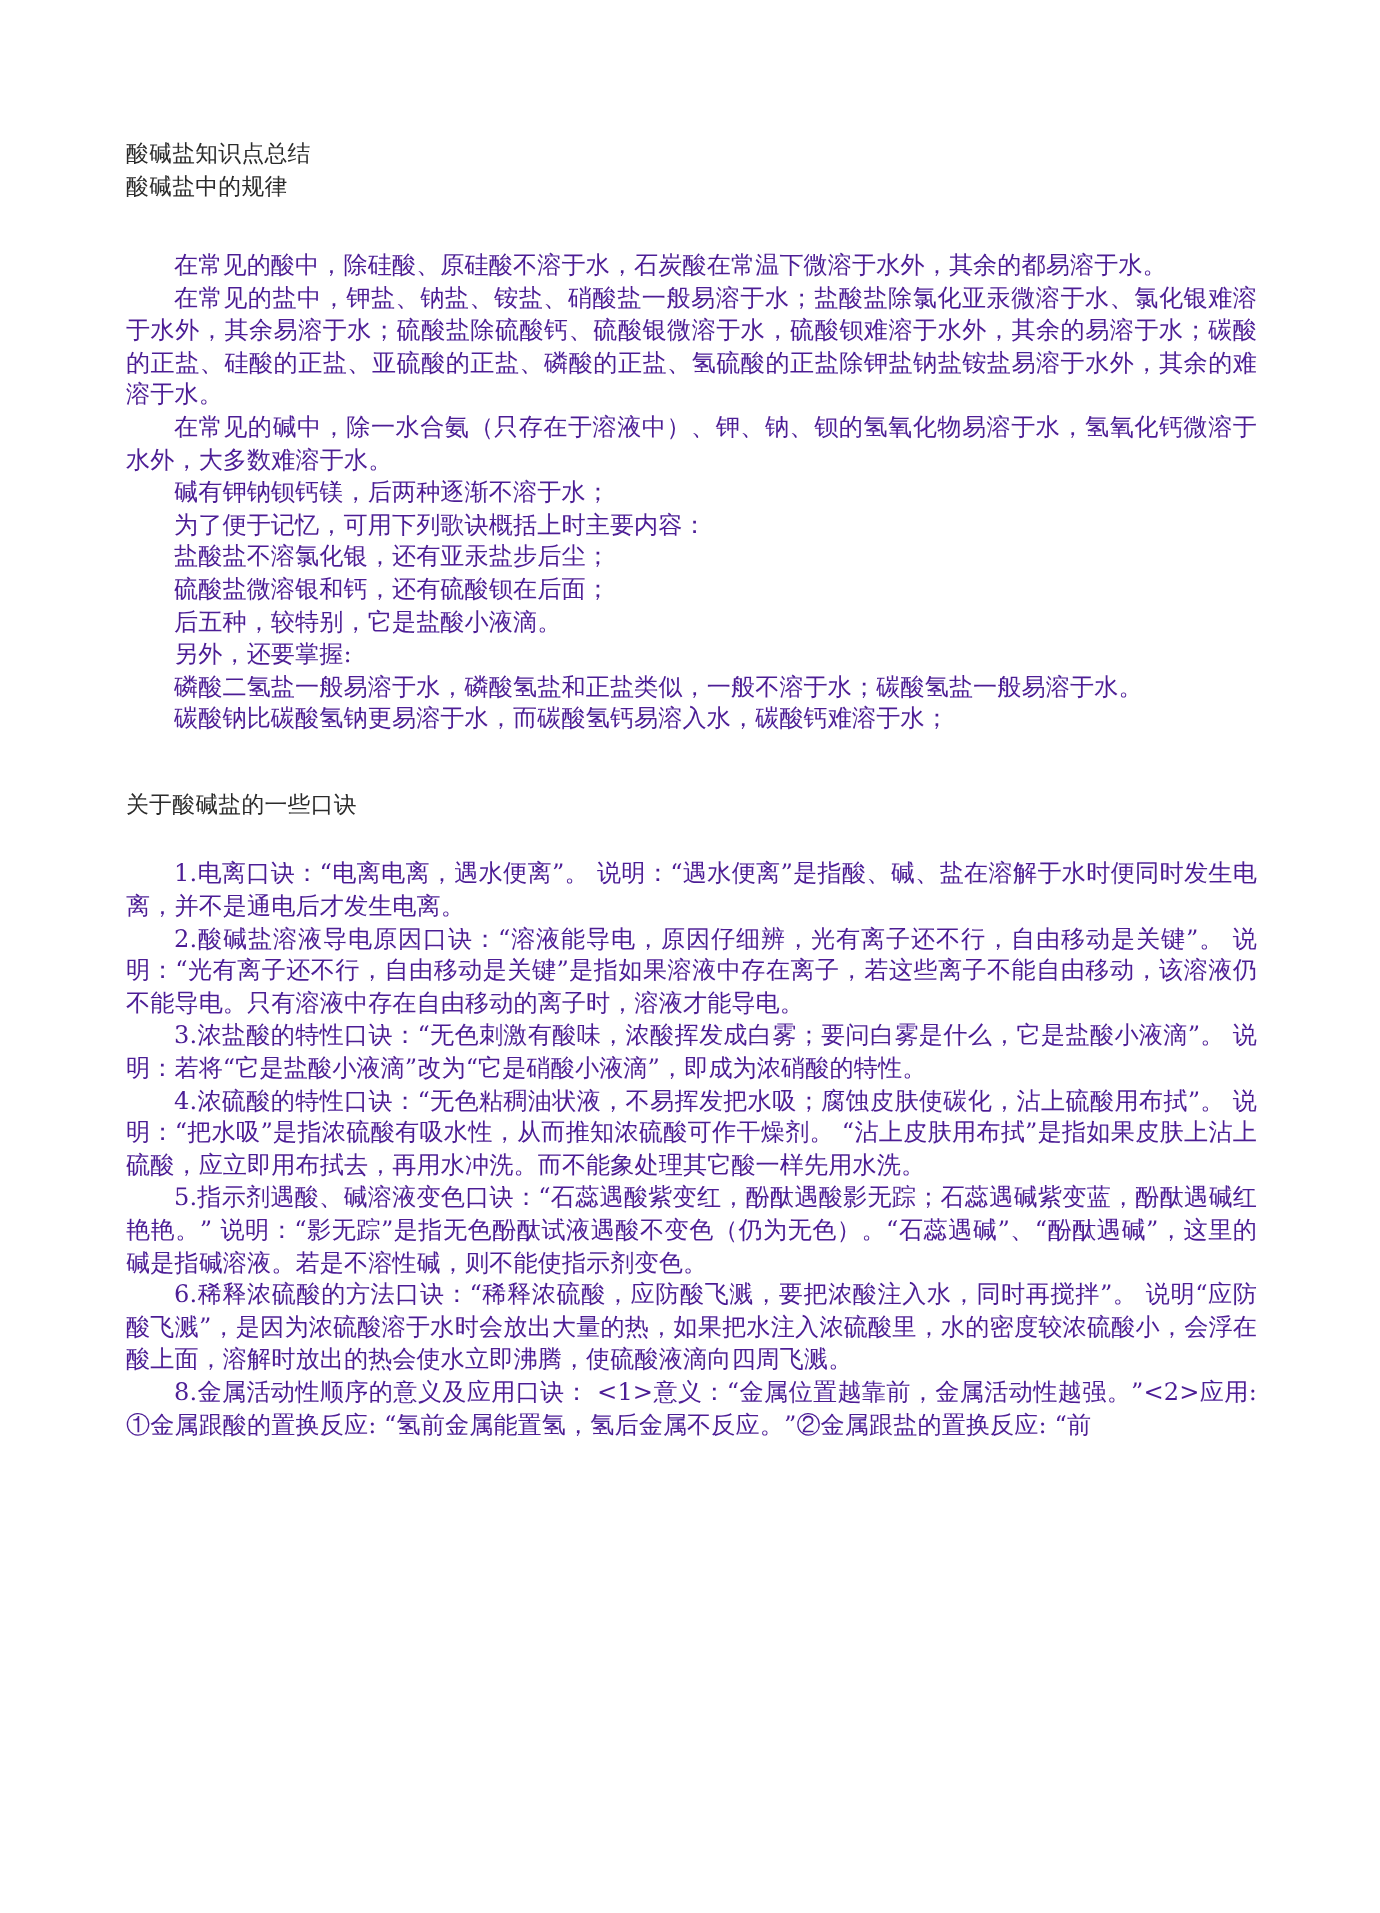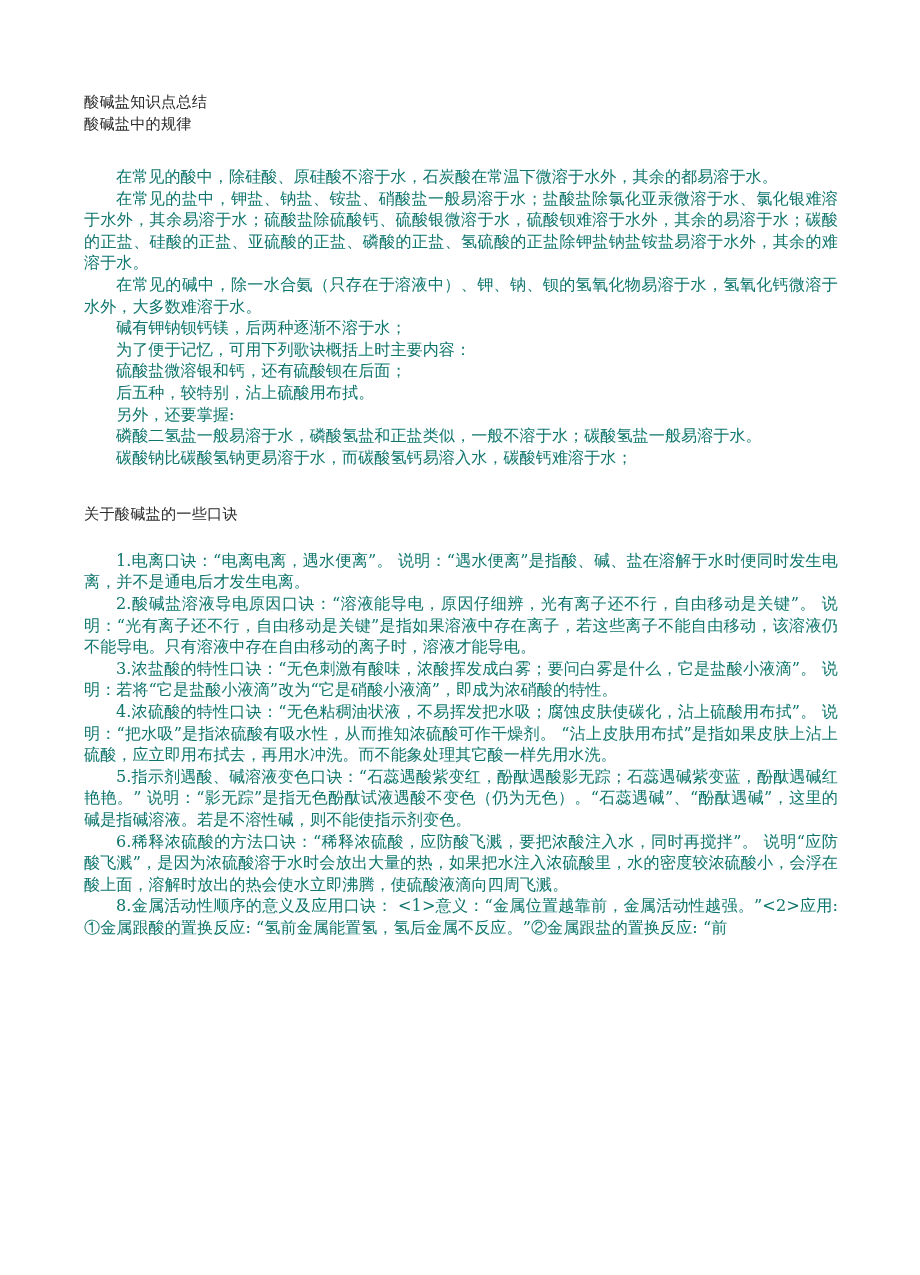--- a/index.html
+++ b/index.html
@@ -43,21 +43,21 @@
     color: #2b2b2b;
     font-weight: 400;
     letter-spacing: 0.2px;
     margin: 0;
     white-space: nowrap;
   }
   
   .para {
     font-size: 16.1px;
     line-height: 21.6px;
-    color: #0f766e;
+    color: #4c1d95;
     margin: 0;
     text-align: justify;
     text-justify: inter-character;
     text-indent: 32px;
     letter-spacing: 0.05px;
     word-break: break-all;
   }
   
   .para.verse {
     text-align: left;
@@ -75,22 +75,23 @@
     <div class="doc-heading">酸碱盐知识点总结</div>
     <div class="doc-heading">酸碱盐中的规律</div>
 
     <div class="spacer-lg"></div>
 
     <p class="para">在常见的酸中，除硅酸、原硅酸不溶于水，石炭酸在常温下微溶于水外，其余的都易溶于水。</p>
     <p class="para">在常见的盐中，钾盐、钠盐、铵盐、硝酸盐一般易溶于水；盐酸盐除氯化亚汞微溶于水、氯化银难溶于水外，其余易溶于水；硫酸盐除硫酸钙、硫酸银微溶于水，硫酸钡难溶于水外，其余的易溶于水；碳酸的正盐、硅酸的正盐、亚硫酸的正盐、磷酸的正盐、氢硫酸的正盐除钾盐钠盐铵盐易溶于水外，其余的难溶于水。</p>
     <p class="para">在常见的碱中，除一水合氨（只存在于溶液中）、钾、钠、钡的氢氧化物易溶于水，氢氧化钙微溶于水外，大多数难溶于水。</p>
     <p class="para verse">碱有钾钠钡钙镁，后两种逐渐不溶于水；</p>
     <p class="para verse">为了便于记忆，可用下列歌诀概括上时主要内容：</p>
+    <p class="para verse">盐酸盐不溶氯化银，还有亚汞盐步后尘；</p>
     <p class="para verse">硫酸盐微溶银和钙，还有硫酸钡在后面；</p>
-    <p class="para verse">后五种，较特别，沾上硫酸用布拭。</p>
+    <p class="para verse">后五种，较特别，它是盐酸小液滴。</p>
     <p class="para verse">另外，还要掌握:</p>
     <p class="para verse">磷酸二氢盐一般易溶于水，磷酸氢盐和正盐类似，一般不溶于水；碳酸氢盐一般易溶于水。</p>
     <p class="para verse">碳酸钠比碳酸氢钠更易溶于水，而碳酸氢钙易溶入水，碳酸钙难溶于水；</p>
 
     <div class="spacer-xl"></div>
 
     <div class="section-heading">关于酸碱盐的一些口诀</div>
 
     <div class="spacer-md"></div>
 

